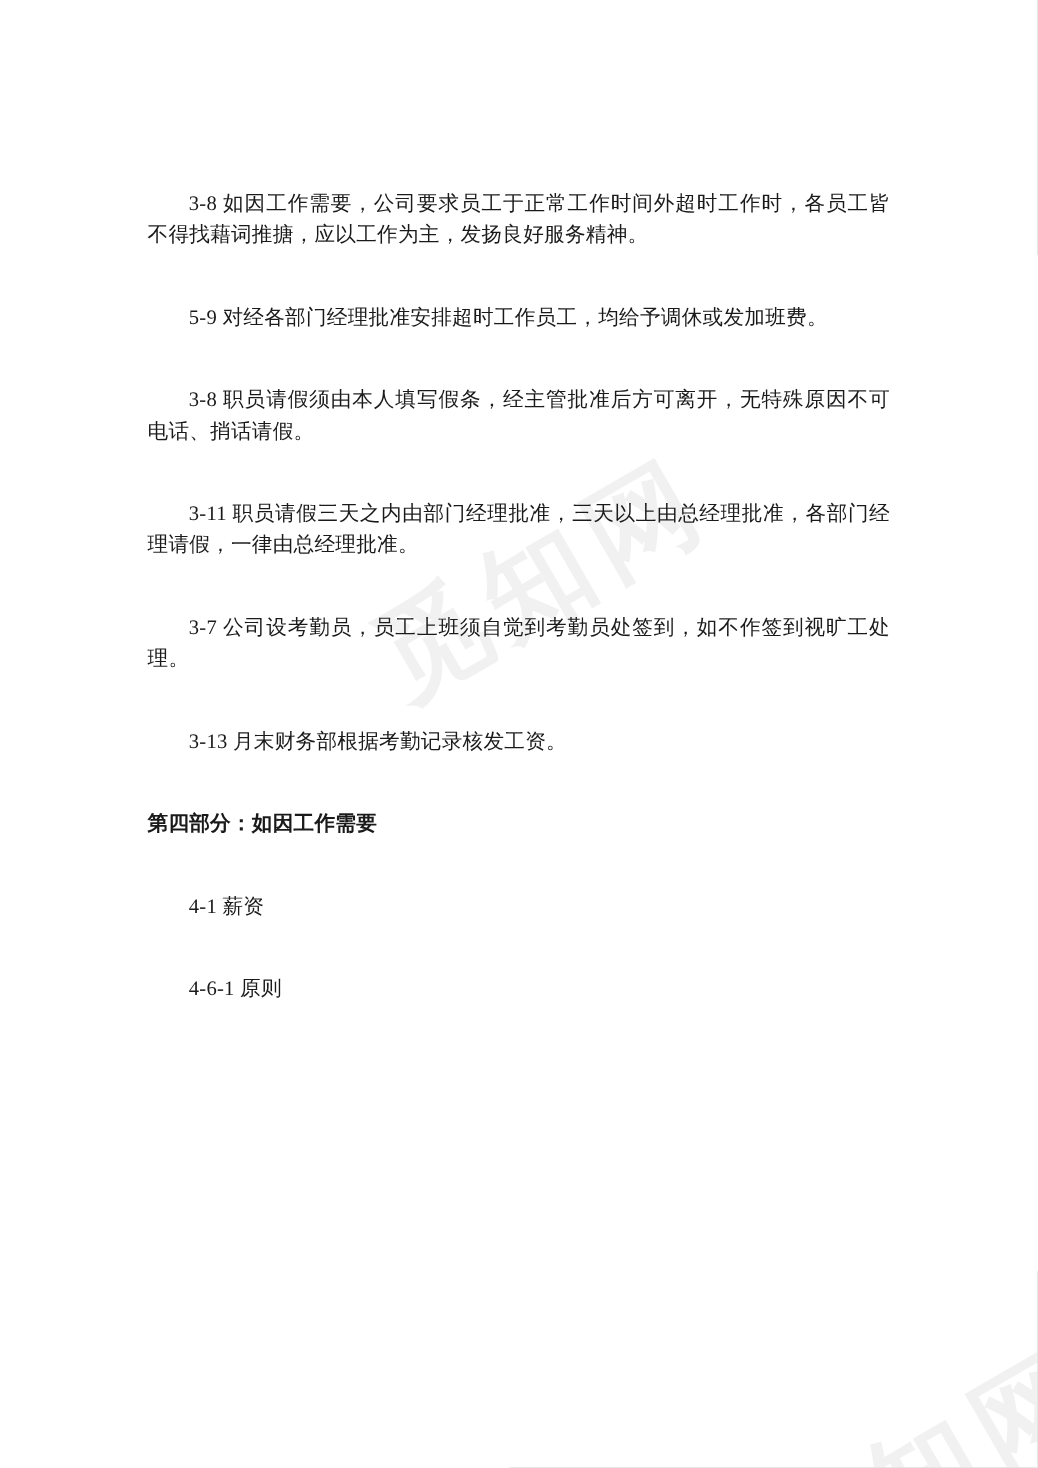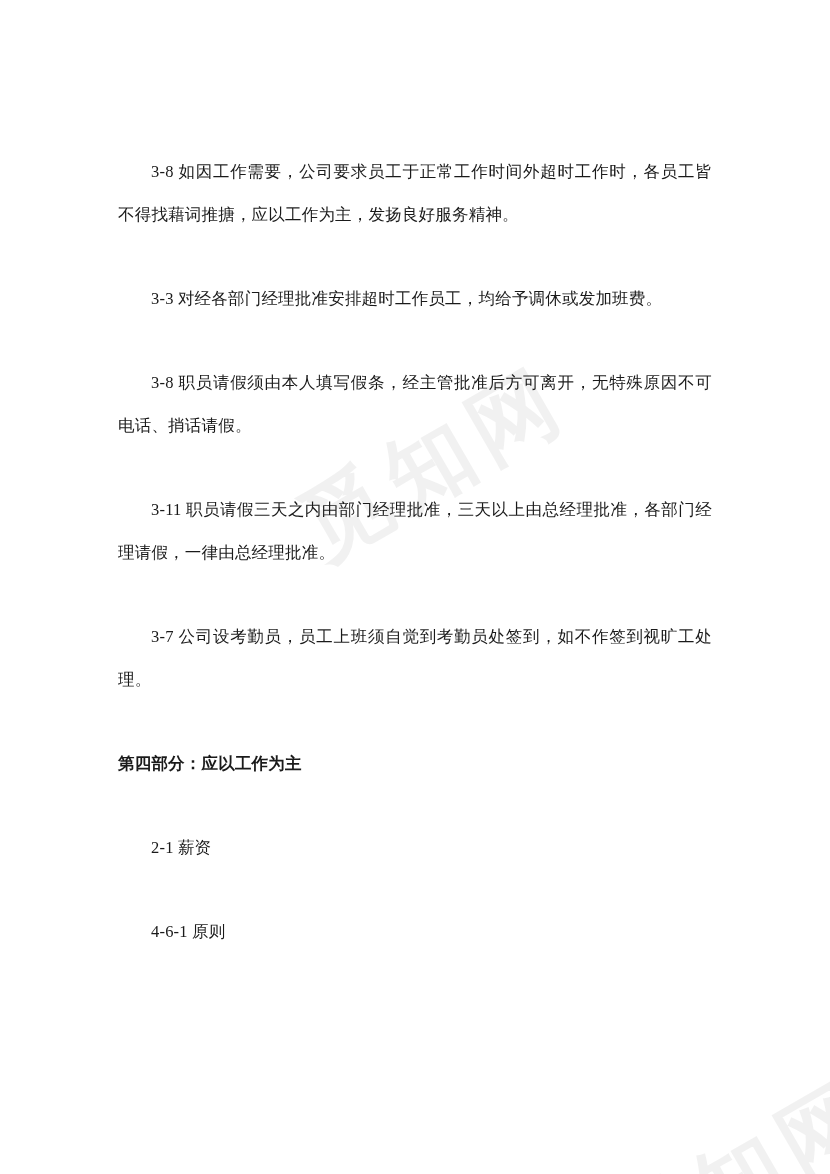--- a/index.html
+++ b/index.html
@@ -21,21 +21,21 @@
   }
   .content {
     position: relative;
     z-index: 2;
     padding: 150px 118px 0 118px;
     box-sizing: border-box;
   }
   p.para {
     margin: 0 0 0 0;
     font-size: 16.5px;
-    line-height: 43px;
+    line-height: 25px;
     color: #1a1a1a;
     text-align: justify;
     text-justify: inter-ideograph;
     text-indent: 2em;
     letter-spacing: 0.2px;
     font-family: "Liberation Serif", "DejaVu Serif", serif;
   }
   p.spacer-after {
     margin-bottom: 41px;
   }
@@ -75,21 +75,22 @@
 <body>
 
 <div class="page">
   <div class="page-edge-top"></div>
 
   <div class="watermark wm-1">觅知网</div>
   <div class="watermark wm-2">觅知网</div>
 
   <div class="content">
     <p class="para spacer-after">3-8 如因工作需要，公司要求员工于正常工作时间外超时工作时，各员工皆不得找藉词推搪，应以工作为主，发扬良好服务精神。</p>
-    <p class="para spacer-after">3-3 对经各部门经理批准安排超时工作员工，均给予调休或发加班费。</p>
+    <p class="para spacer-after">5-9 对经各部门经理批准安排超时工作员工，均给予调休或发加班费。</p>
     <p class="para spacer-after">3-8 职员请假须由本人填写假条，经主管批准后方可离开，无特殊原因不可电话、捎话请假。</p>
     <p class="para spacer-after">3-11 职员请假三天之内由部门经理批准，三天以上由总经理批准，各部门经理请假，一律由总经理批准。</p>
     <p class="para spacer-after">3-7 公司设考勤员，员工上班须自觉到考勤员处签到，如不作签到视旷工处理。</p>
-    <p class="para heading spacer-after">第四部分：应以工作为主</p>
-    <p class="para spacer-after">2-1 薪资</p>
+    <p class="para spacer-after">3-13 月末财务部根据考勤记录核发工资。</p>
+    <p class="para heading spacer-after">第四部分：如因工作需要</p>
+    <p class="para spacer-after">4-1 薪资</p>
     <p class="para">4-6-1 原则</p>
   </div>
 </div>
 
 </body></html>

